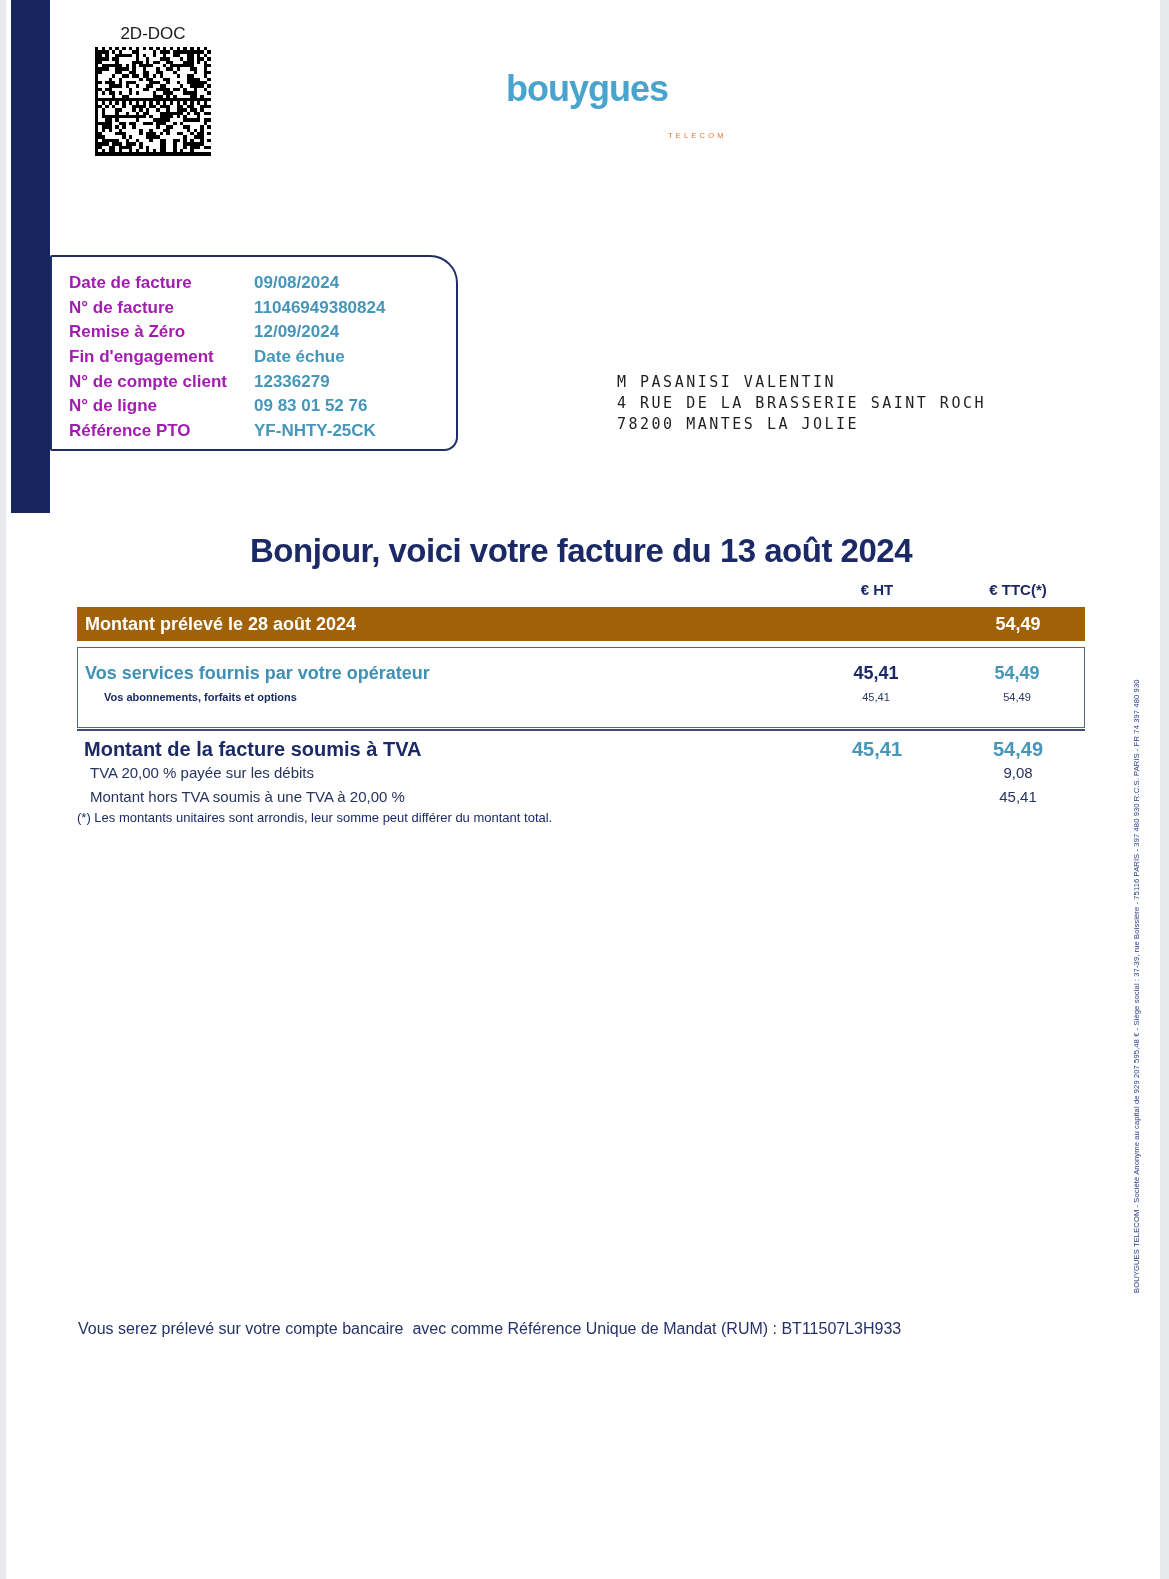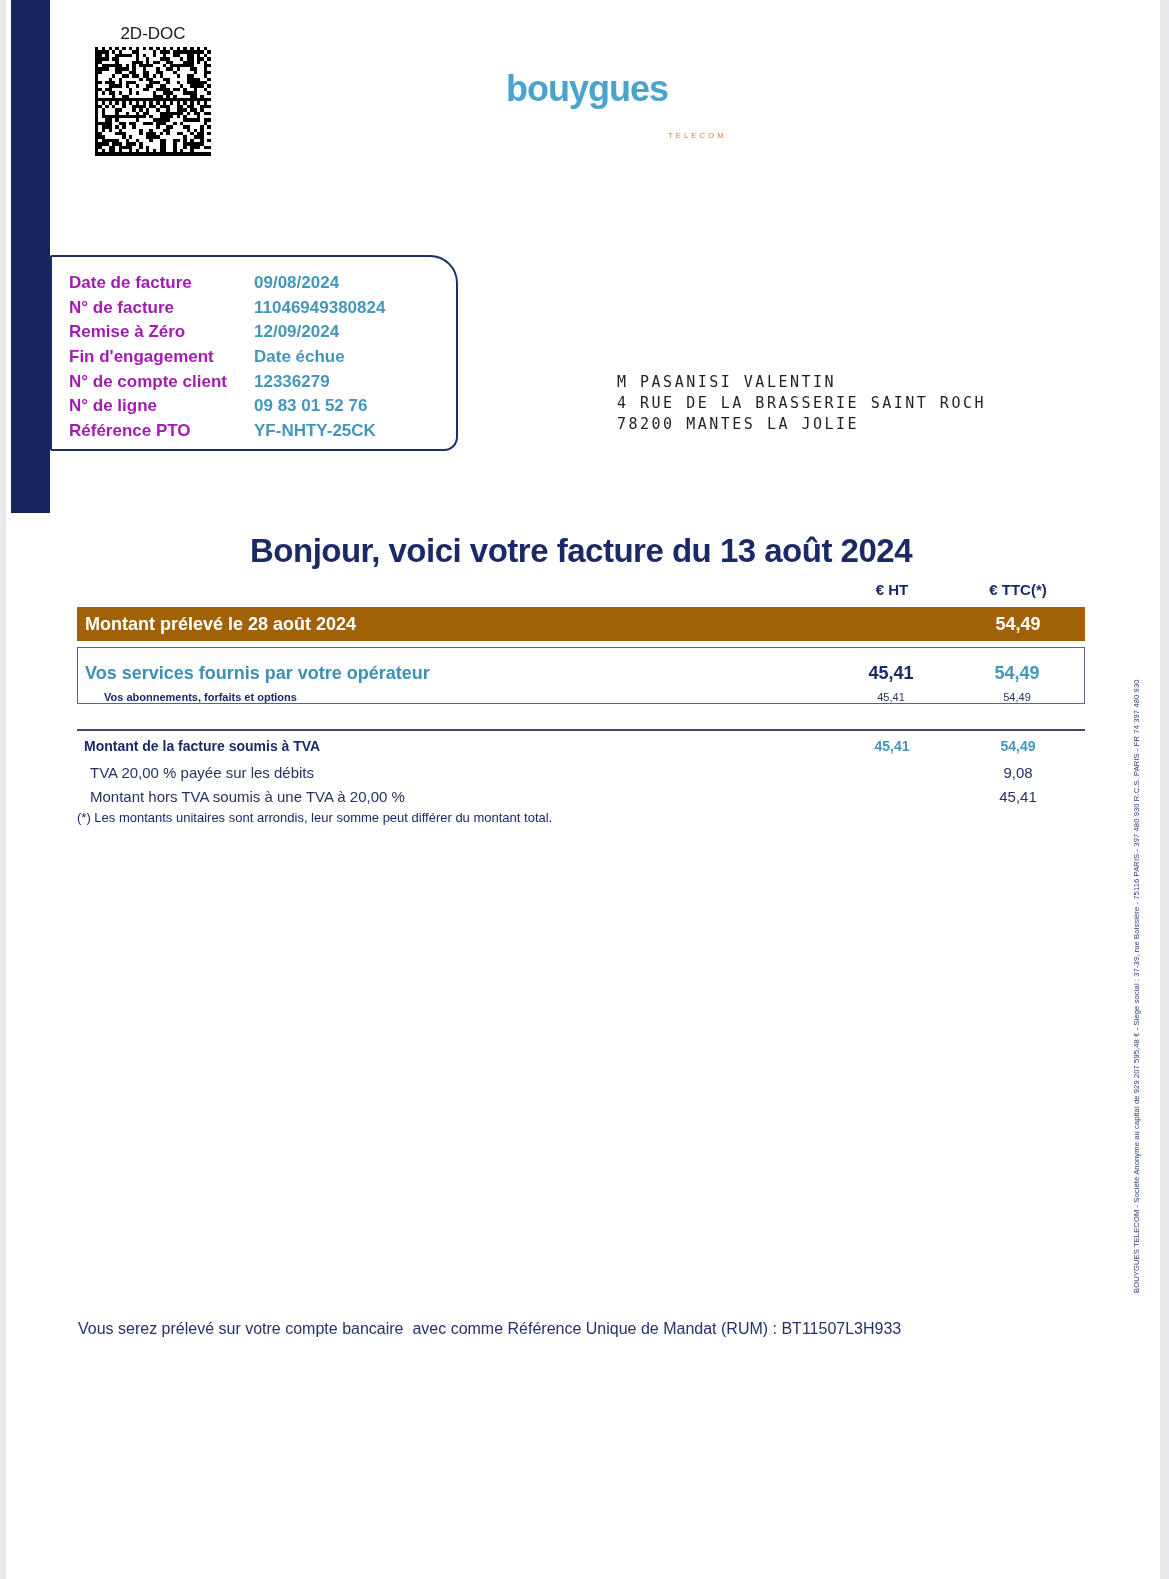--- a/index.html
+++ b/index.html
@@ -28,43 +28,43 @@
   .info-value{color:#4696ba;}
 
   .address{
     position:absolute;left:617px;top:372px;font-family:"DejaVu Sans Mono", monospace;
     font-size:15px;letter-spacing:2.5px;line-height:21px;color:#1f1f1f;
   }
 
   .title{position:absolute;left:77px;top:532px;width:1008px;text-align:center;
     font-size:33px;font-weight:bold;color:#1b2a66;letter-spacing:-0.5px;}
 
-  .grid-row{display:grid;grid-template-columns:1fr 110px 120px;column-gap:11px;
+  .grid-row{display:grid;grid-template-columns:1fr 110px 120px;column-gap:26px;
     padding-right:7px;box-sizing:border-box;align-items:center;}
   .cell-ht,.cell-ttc{text-align:center;}
 
   .cols-header{position:absolute;left:77px;top:581px;width:1008px;font-size:15px;font-weight:bold;color:#1b2a66;}
 
   .band{position:absolute;left:77px;top:607px;width:1008px;height:34px;background:#a16207;
     color:#ffffff;font-weight:bold;font-size:18px;}
   .band .band-label{padding-left:8px;}
 
-  .services-box{position:absolute;left:77px;top:647px;width:1008px;height:57px;box-sizing:border-box;
+  .services-box{position:absolute;left:77px;top:647px;width:1008px;height:81px;box-sizing:border-box;
     border:1px solid #56648a;padding-top:12px;background:#fff;}
   .svc-row1{font-size:18px;font-weight:bold;height:26px;}
   .svc-title{color:#3e90b4;padding-left:7px;}
   .svc-ht{color:#1b2a66;}
   .svc-ttc{color:#4696ba;}
   .svc-row2{font-size:11px;margin-top:5px;}
   .svc2-label{font-weight:bold;color:#1b2a66;padding-left:26px;}
   .svc2-val{color:#2a3560;}
 
   .hr-dark{position:absolute;left:77px;top:729px;width:1008px;height:2px;background:#3f4c70;}
 
-  .tva-title-row{position:absolute;left:77px;top:738px;width:1008px;font-size:14px;font-weight:bold;}
+  .tva-title-row{position:absolute;left:77px;top:738px;width:1008px;font-size:20px;font-weight:bold;}
   .tva-title{color:#1b2a66;padding-left:7px;}
   .tva-val{color:#4696ba;}
 
   .tva-sub{position:absolute;left:77px;width:1008px;font-size:15px;color:#27335f;}
   .tva-sub .lbl{padding-left:13px;}
   .tva-sub1{top:764px;}
   .tva-sub2{top:788px;}
 
   .footnote{position:absolute;left:77px;top:810px;font-size:13px;color:#1b2a66;}
 

